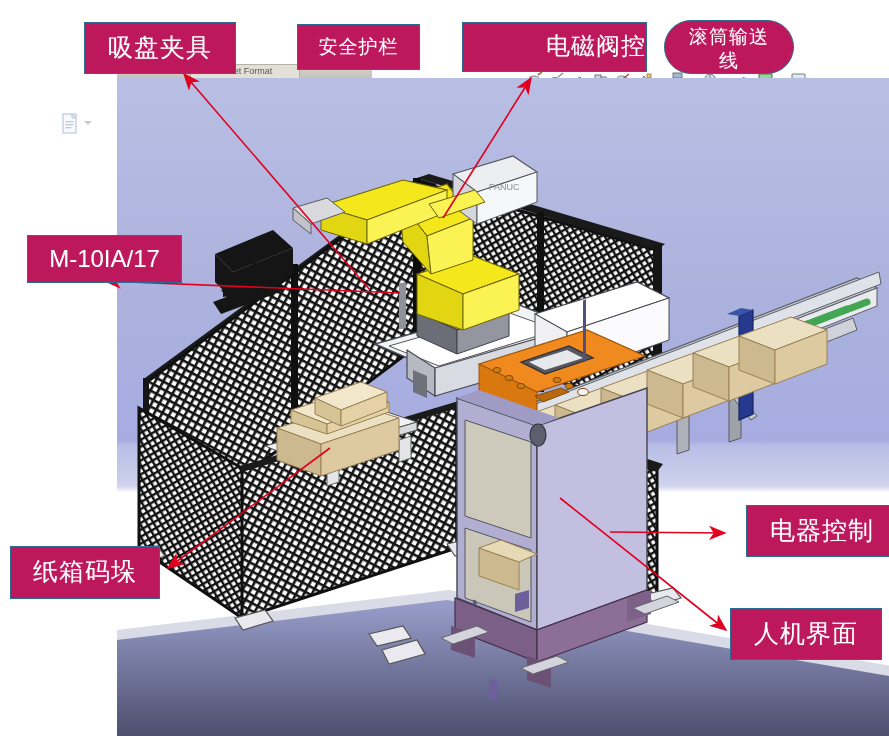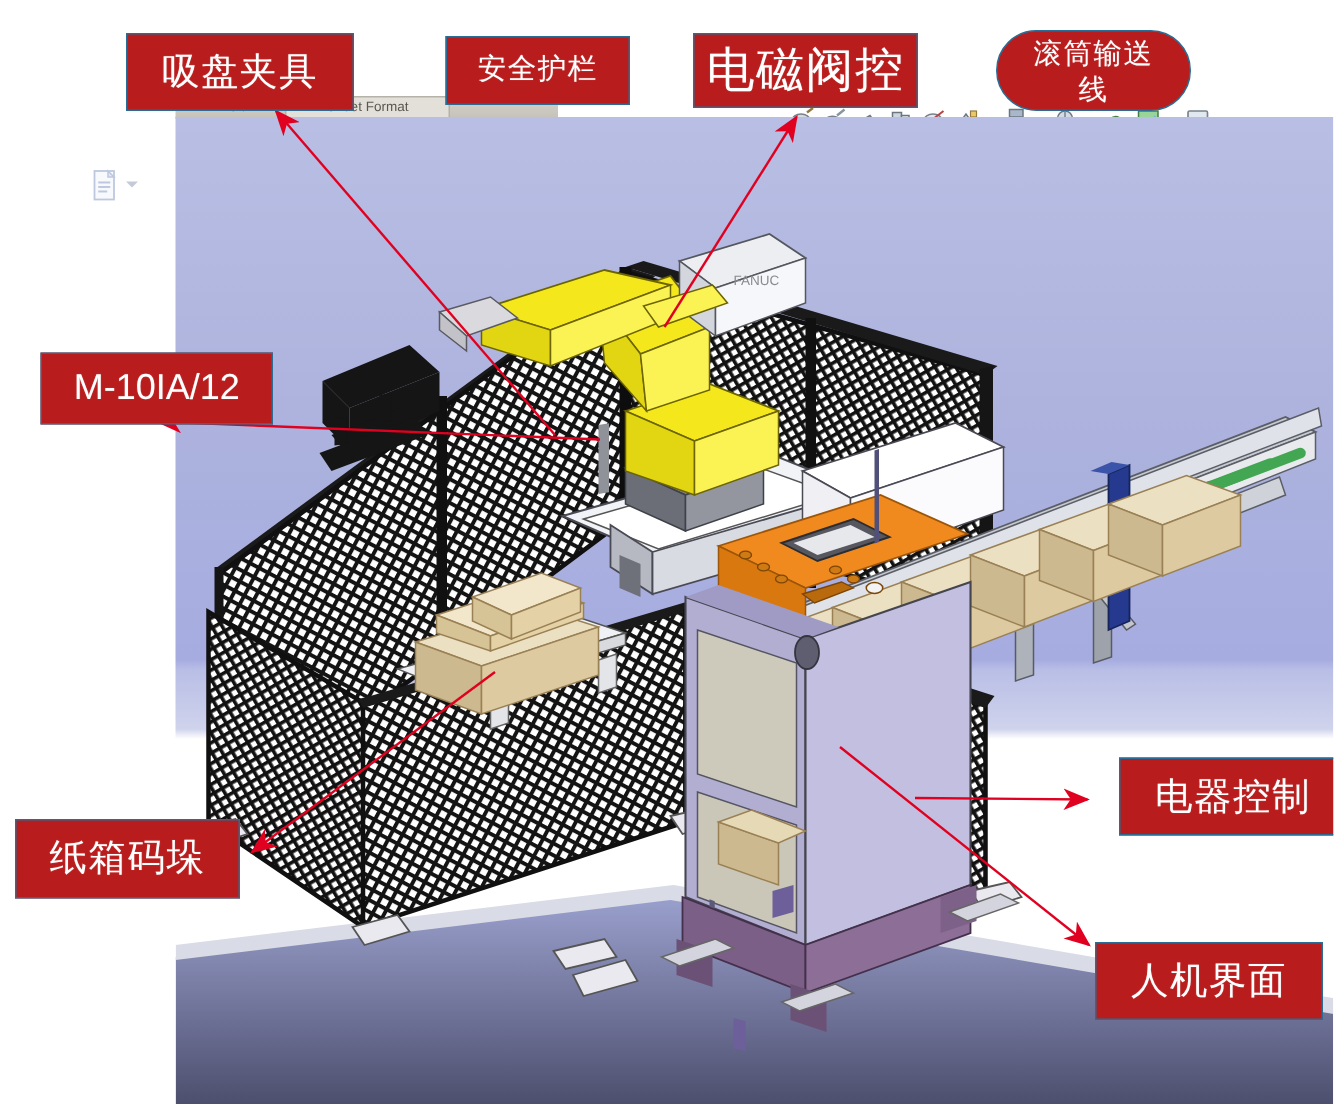--- a/index.html
+++ b/index.html
@@ -44,38 +44,38 @@
   .viewport{
     position:absolute;left:117px;top:78px;width:772px;height:658px;
     background:linear-gradient(180deg,#b9bee4 0%,#adb3dd 30%,#a6ace0 55%,#b9bee6 56%,#cfd3ec 62%,#ffffff 63%);
     overflow:hidden;
   }
   .vp-svg{position:absolute;left:0;top:0;width:772px;height:658px;display:block;}
 
   
   .callout{
     position:absolute;box-sizing:border-box;
-    background:#b91c1c;border:1px solid #2a6c93;
+    background:#be185d;border:1px solid #2a6c93;
     color:#ffffff;display:flex;align-items:center;justify-content:center;
     text-align:center;line-height:1.05;overflow:hidden;
     text-shadow:0 0 1px rgba(255,255,255,.25);
   }
   .cn{font-family:"DejaVu Sans","Liberation Sans",sans-serif;}
 
   .c-xipan   {left:84px; top:22px; width:152px;height:52px;font-size:25px;letter-spacing:1px;}
   .c-anquan  {left:297px;top:24px;width:123px;height:46px;font-size:19px;letter-spacing:1px;}
-  .c-dianci  {left:462px;top:22px;width:150px;height:50px;font-size:32px;letter-spacing:1px;}
+  .c-dianci  {left:462px;top:22px;width:185px;height:50px;font-size:24px;letter-spacing:1px;justify-content:flex-end;}
   .c-guntong {left:664px;top:20px;width:130px;height:54px;font-size:19px;letter-spacing:1px;
               align-items:flex-start;padding-top:4px;border-radius:27px;}
   .c-guntong span{display:block;width:92px;word-break:break-all;line-height:1.25;}
   .c-m10     {left:27px; top:235px;width:155px;height:48px;font-size:24px;letter-spacing:0px;
               font-family:"Liberation Sans",sans-serif;}
   .c-zhixiang{left:10px; top:546px;width:150px;height:53px;font-size:25px;letter-spacing:1px;}
   .c-dianqi  {left:746px;top:505px;width:152px;height:52px;font-size:25px;letter-spacing:1px;}
-  .c-renji   {left:730px;top:608px;width:152px;height:52px;font-size:25px;letter-spacing:1px;margin-top:20px;}
+  .c-renji   {left:730px;top:608px;width:152px;height:52px;font-size:25px;letter-spacing:1px;}
 
   
   .arrows{position:absolute;left:0;top:0;width:889px;height:736px;pointer-events:none;}
 </style>
 </head>
 <body>
 
 <div id="root">
 
   <div class="ribbon-strip"></div>
@@ -442,18 +442,18 @@
   </svg>
 
   <div class="callout cn c-xipan">吸盘夹具</div>
   <div class="callout cn c-anquan">安全护栏</div>
   <div class="callout cn c-dianci">
     <span>电磁阀控</span>
   </div>
   <div class="callout cn c-guntong">
     <span>滚筒输送线</span>
   </div>
-  <div class="callout c-m10">M-10IA/12</div>
+  <div class="callout c-m10">M-10IA/17</div>
   <div class="callout cn c-zhixiang">纸箱码垛</div>
   <div class="callout cn c-dianqi">电器控制</div>
   <div class="callout cn c-renji">人机界面</div>
 
 </div>
 
 </body></html>

